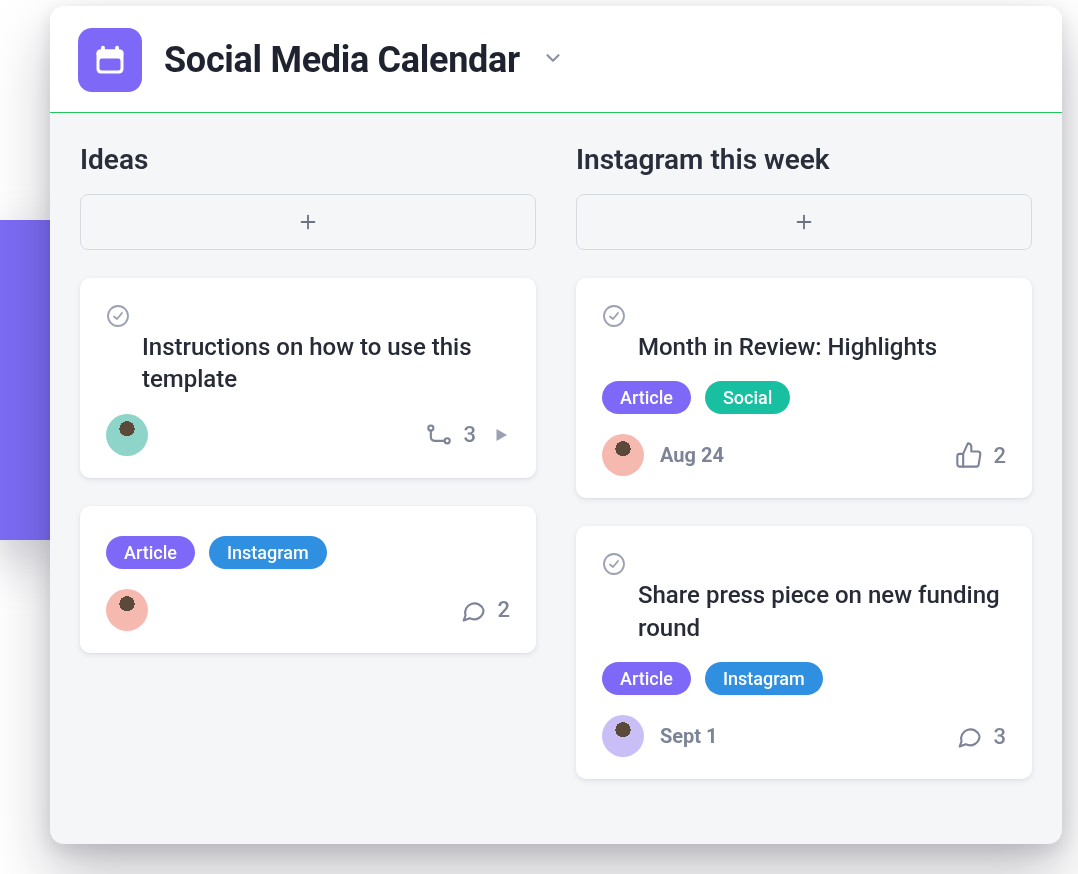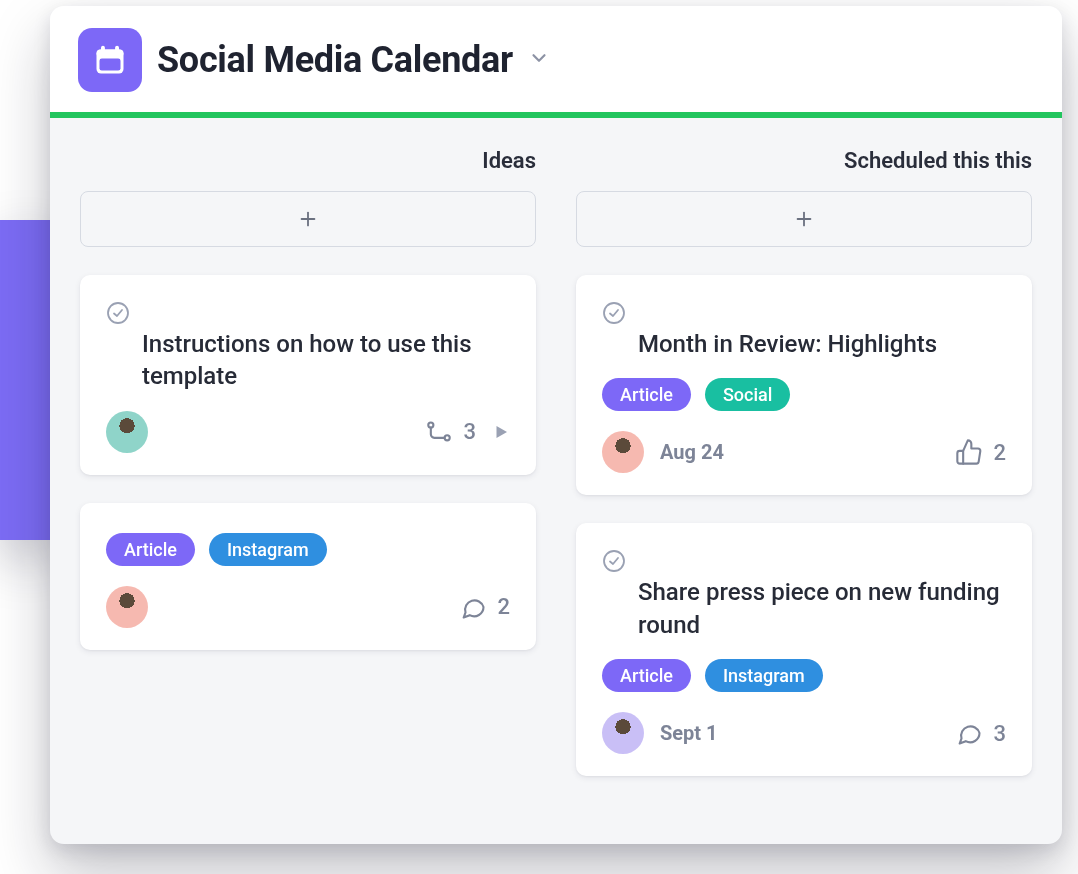--- a/index.html
+++ b/index.html
@@ -18,24 +18,24 @@
     position: absolute;
     left: 50px; top: 6px;
     width: 1012px; height: 838px;
     background: #f5f6f8;
     border-radius: 14px;
     box-shadow: 0 30px 60px rgba(20,20,40,.25), 0 6px 18px rgba(20,20,40,.12);
     overflow: hidden;
   }
   .hdr {
     display: flex; align-items: center;
-    gap: 15px;
+    gap: 22px;
     padding: 22px 28px 20px 28px;
     background: #ffffff;
-    border-bottom: 6px solid #22c55e;
+    border-bottom: 1px solid #22c55e;
   }
   .hdr-icon {
     width: 64px; height: 64px;
     border-radius: 14px;
     background: #7d68f7;
     display: flex; align-items: center; justify-content: center;
   }
   .hdr-title {
     font-size: 36px;
     font-weight: 700;
@@ -45,24 +45,23 @@
   .hdr-chevron { color: #8d93a5; }
 
   .board-body {
     padding: 30px 30px 40px 30px;
     display: grid;
     grid-template-columns: 1fr 1fr;
     gap: 40px;
   }
   .col { min-width: 0; }
   .col-title {
-    font-size: 22px; font-weight: 600;
+    font-size: 28px; font-weight: 600;
     color: #2a2e3b;
     margin-bottom: 18px;
-    text-align: right;
   }
   .add-card {
     width: 100%;
     height: 56px;
     border: 1px solid #d6dae2;
     border-radius: 8px;
     background: transparent;
     display: flex; align-items: center; justify-content: center;
     color: #6b7180;
     margin-bottom: 28px;
@@ -199,21 +198,21 @@
                     <path d="M21 12a8 8 0 0 1-11.8 7L4 21l1.6-4.3A8 8 0 1 1 21 12z"></path>
                   </svg>
               </span>
               <span class="num">2</span>
             </div>
           </div>
         </div>
       </div>
 
       <div class="col">
-        <div class="col-title">Scheduled this this</div>
+        <div class="col-title">Instagram this week</div>
         <div class="add-card">
           <svg width="22" height="22" viewBox="0 0 24 24" fill="none" stroke="currentColor" stroke-width="2" stroke-linecap="round">
               <line x1="12" y1="5" x2="12" y2="19"></line>
               <line x1="5" y1="12" x2="19" y2="12"></line>
             </svg>
         </div>
 
         <div class="card">
           <div class="card-title-row">
             <span class="check-ring">

